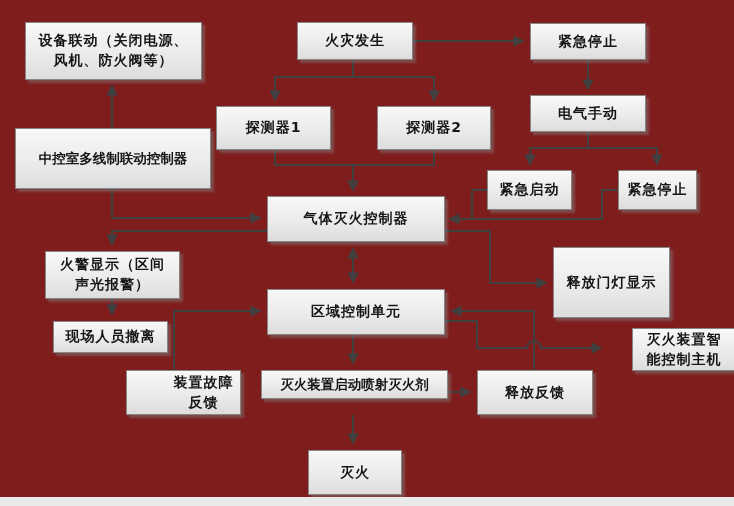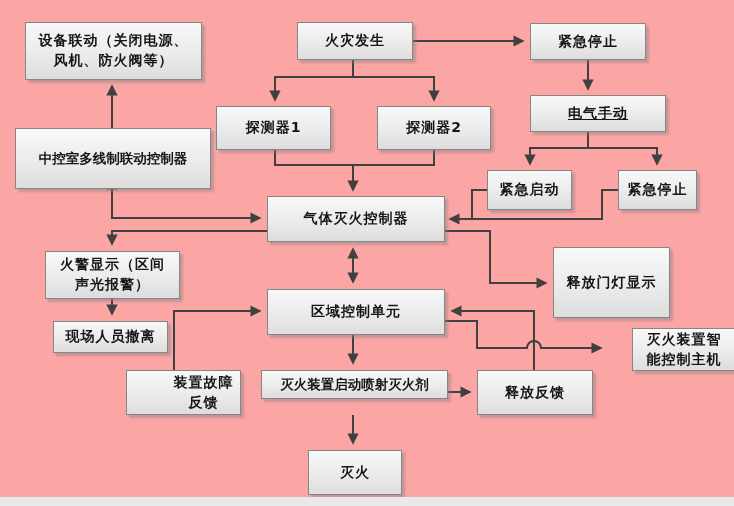--- a/index.html
+++ b/index.html
@@ -5,21 +5,21 @@
   html, body {
     margin: 0;
     padding: 0;
     background: #ffffff;
     font-family: "DejaVu Sans", "Liberation Sans", sans-serif;
   }
   .canvas {
     position: relative;
     width: 734px;
     height: 506px;
-    background: #fca5a5;
+    background: #7f1d1d;
     overflow: hidden;
   }
   svg.edges {
     position: absolute;
     left: 0; top: 0;
     width: 734px; height: 506px;
   }
   .node {
     position: absolute;
     box-sizing: border-box;
@@ -110,21 +110,21 @@
   <div class="node" style="left:267px; top:196px; width:178px; height:46px;">气体灭火控制器</div>
 
   <div class="node" style="left:267px; top:289px; width:178px; height:46px;">区域控制单元</div>
 
   <div class="node small" style="left:261px; top:370px; width:187px; height:29px;">灭火装置启动喷射灭火剂</div>
 
   <div class="node" style="left:308px; top:450px; width:94px; height:45px;">灭火</div>
 
   <div class="node" style="left:530px; top:23px; width:116px; height:37px;">紧急停止</div>
 
-  <div class="node" style="left:530px; top:95px; width:136px; height:37px;text-decoration:underline;">电气手动</div>
+  <div class="node" style="left:530px; top:95px; width:116px; height:37px;">电气手动</div>
 
   <div class="node" style="left:487px; top:170px; width:85px; height:40px;">紧急启动</div>
 
   <div class="node" style="left:618px; top:170px; width:79px; height:40px;">紧急停止</div>
 
   <div class="node" style="left:553px; top:247px; width:117px; height:71px;">释放门灯显示</div>
 
   <div class="node" style="left:477px; top:370px; width:116px; height:45px;">释放反馈</div>
 
   <div class="node" style="left:632px; top:328px; width:104px; height:43px;">灭火装置智

